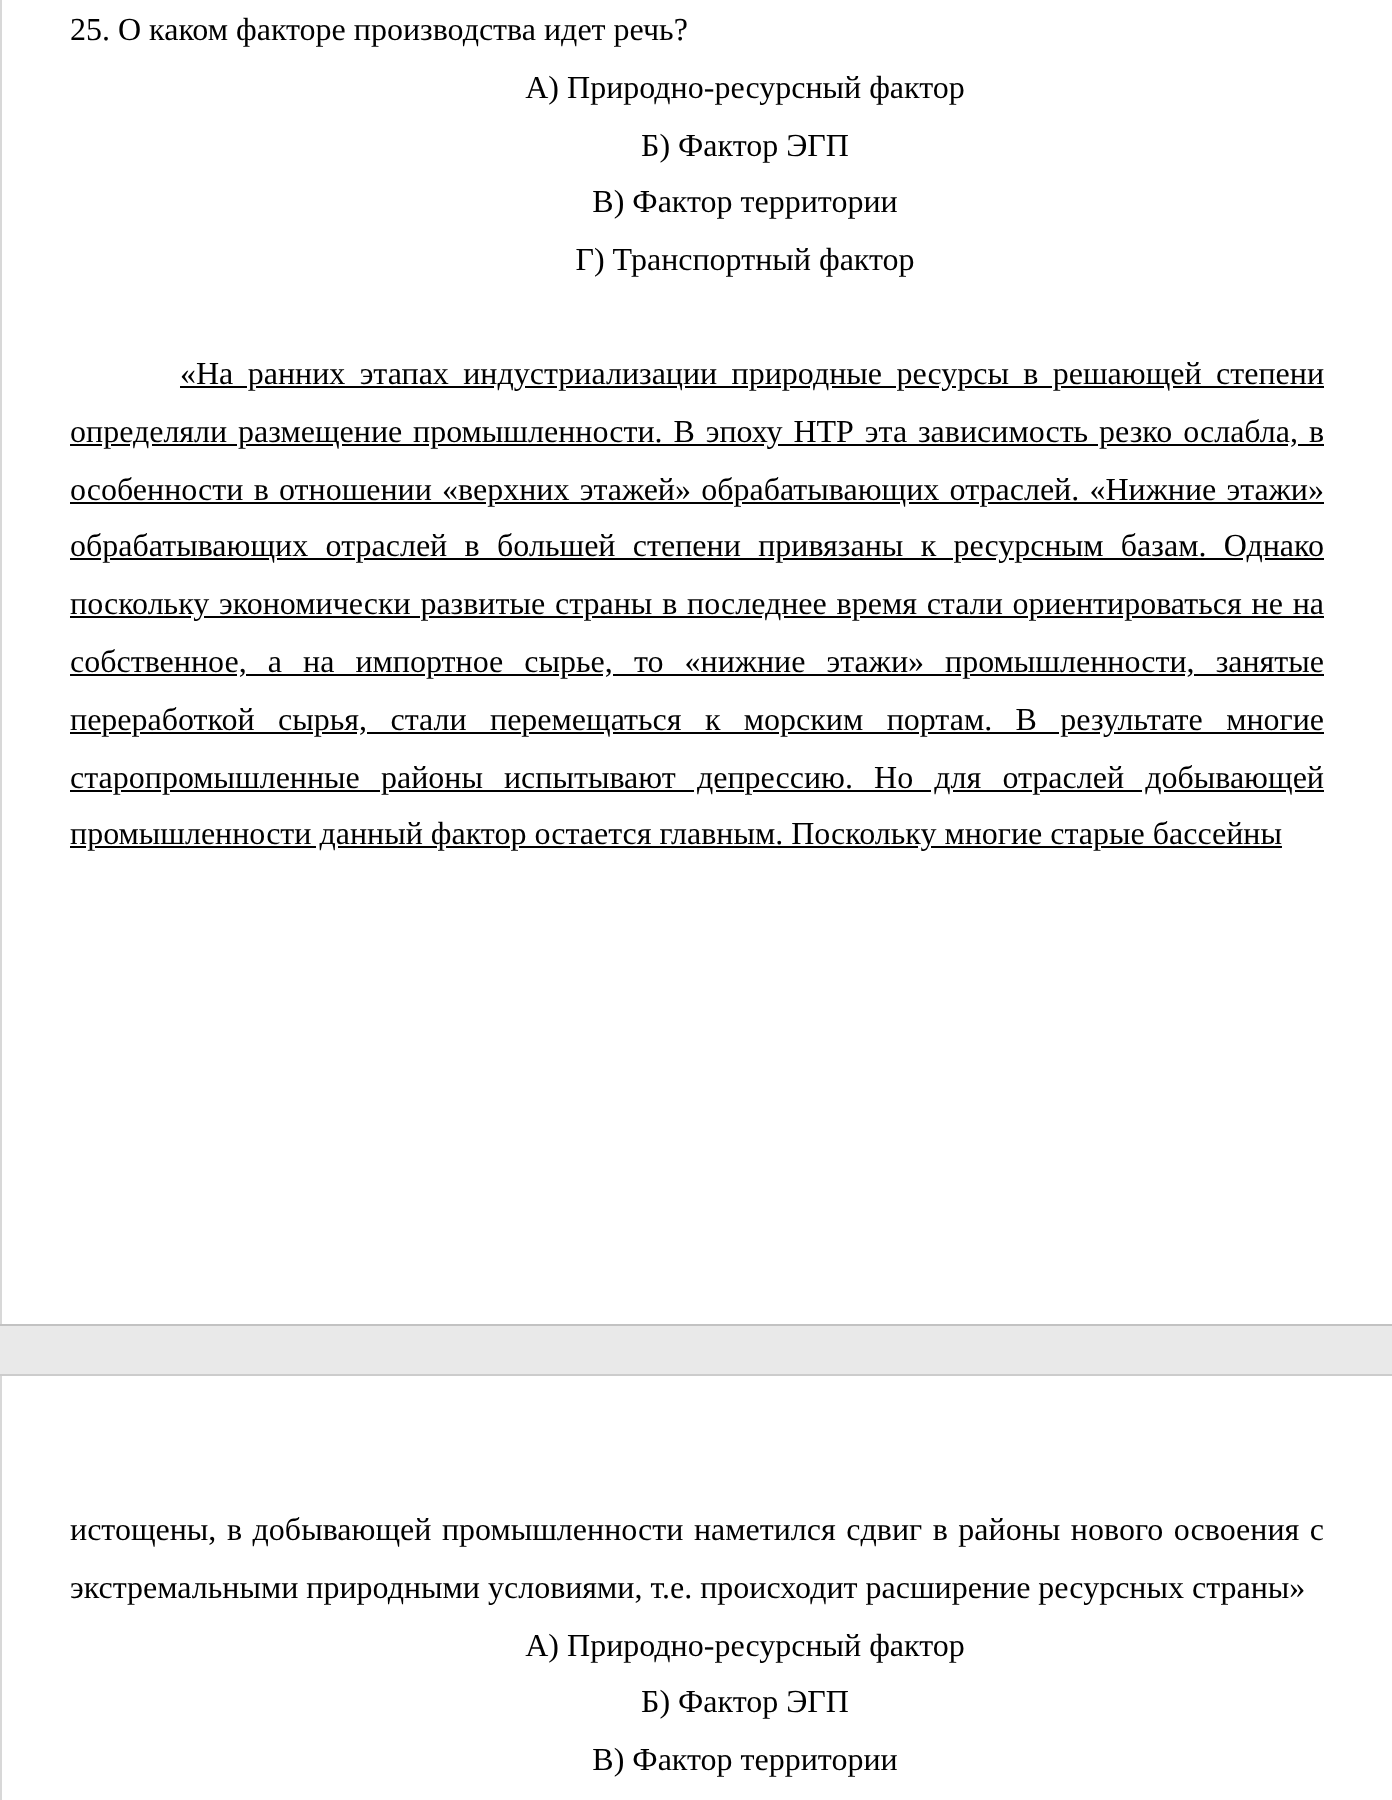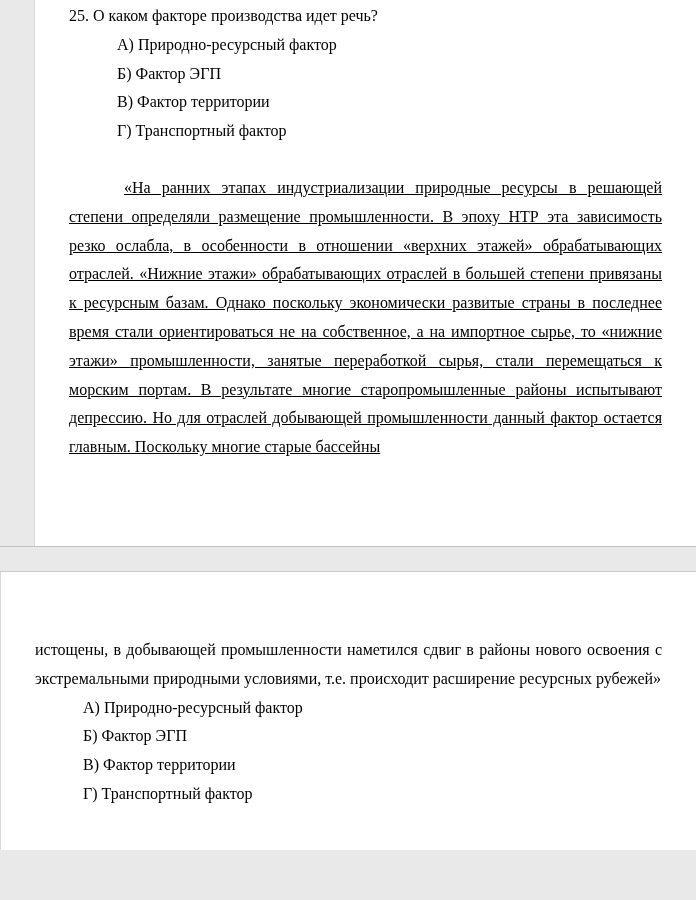--- a/index.html
+++ b/index.html
@@ -18,37 +18,37 @@
   }
   .page {
     background: #ffffff;
     box-sizing: border-box;
     padding-left: 34px;
     padding-right: 34px;
     overflow: hidden;
     border-left: 1px solid #d8d8d8;
   }
   .page-1 {
-    height: 546px;
+    height: 662px;
     padding-top: 2px;
-    margin-left: 34px;
   }
   .page-gap {
     height: 24px;
     background: #e9e9e9;
     border-top: 1px solid #c2c2c2;
     border-bottom: 1px solid #cccccc;
   }
   .page-2 {
     height: 278px;
     padding-top: 64px;
   }
   p {
     margin: 0;
     line-height: 28.8px;
+    text-align: center;
   }
   .q-title {
     text-align: left;
   }
   .q-quote {
     text-align: justify;
     text-indent: 48px;
   }
   .q-quote-26 {
     text-align: justify;
@@ -88,21 +88,21 @@
       <p class="q-quote-26">«На ранних этапах индустриализации природные ресурсы в решающей степени определяли размещение промышленности. В эпоху НТР эта зависимость резко ослабла, в особенности в отношении «верхних этажей» обрабатывающих отраслей. «Нижние этажи» обрабатывающих отраслей в большей степени привязаны к ресурсным базам. Однако поскольку экономически развитые страны в последнее время стали ориентироваться не на собственное, а на импортное сырье, то «нижние этажи» промышленности, занятые переработкой сырья, стали перемещаться к морским портам. В результате многие старопромышленные районы испытывают депрессию. Но для отраслей добывающей промышленности данный фактор остается главным. Поскольку многие старые бассейны</p>
     </div>
 
   </div>
 
   <div class="page-gap"></div>
 
   <div class="page page-2">
 
     <div>
-      <p class="q-quote-cont">истощены, в добывающей промышленности наметился сдвиг в районы нового освоения с экстремальными природными условиями, т.е. происходит расширение ресурсных рубежей»</p>
+      <p class="q-quote-cont">истощены, в добывающей промышленности наметился сдвиг в районы нового освоения с экстремальными природными условиями, т.е. происходит расширение ресурсных страны»</p>
       <p class="option">А) Природно-ресурсный фактор</p>
       <p class="option">Б) Фактор ЭГП</p>
       <p class="option">В) Фактор территории</p>
       <p class="option">Г) Транспортный фактор</p>
     </div>
 
   </div>
 
 </div>
 

